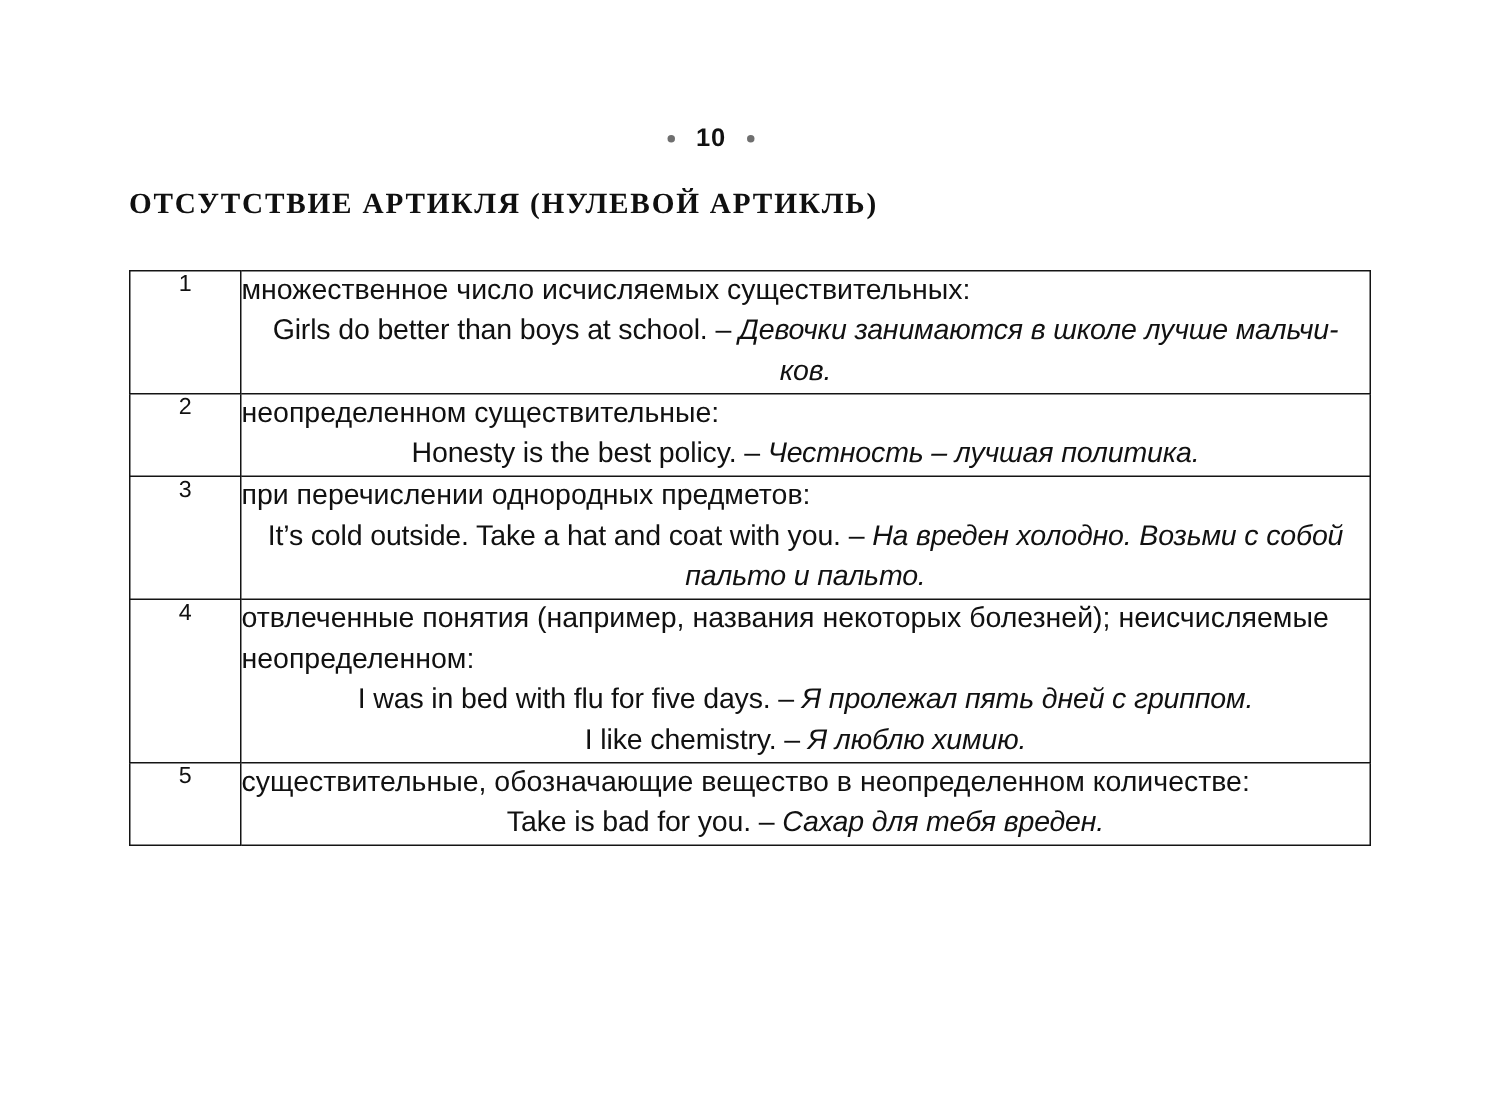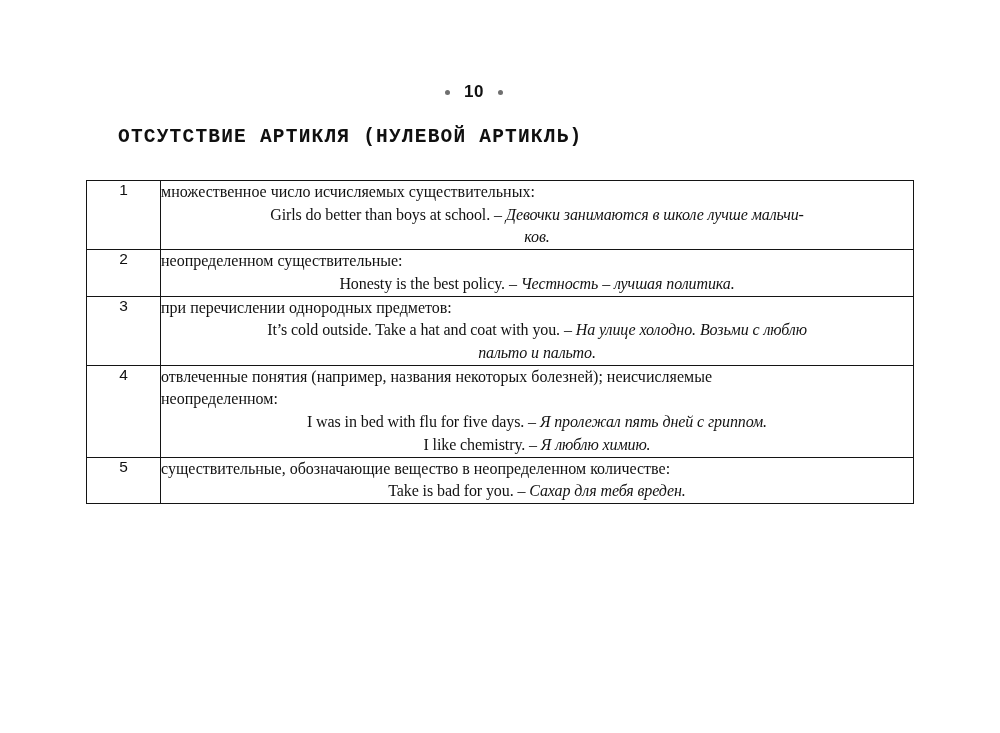--- a/index.html
+++ b/index.html
@@ -47,27 +47,26 @@
     font-size: 17px;
     letter-spacing: 0.5px;
     color: #111111;
   }
 
   
   .doc-title {
     position: absolute;
     top: 126px;
     left: 86px;
-    font-family: Liberation Mono, monospace;
+    font-family: Liberation Serif, serif;
     font-weight: bold;
     font-size: 19.5px;
     letter-spacing: 1.2px;
     color: #101010;
     white-space: nowrap;
-    margin-left: 32px;
   }
 
   
   .rules-table {
     position: absolute;
     top: 180px;
     left: 86px;
     width: 828px;
     border-collapse: collapse;
     table-layout: fixed;
@@ -85,24 +84,24 @@
     font-family: "Liberation Sans", sans-serif;
     font-size: 15.5px;
     color: #111111;
     padding-top: 12px;
     padding-bottom: 12px;
   }
   .cell-body {
     padding: 11px 14px 12px 16px;
   }
   .line {
-    font-size: 16px;
+    font-size: 19px;
     line-height: 1.42;
     color: #111111;
-    font-family: Liberation Serif, serif;
+    font-family: Liberation Sans, sans-serif;
   }
   .line .ital {
     font-style: italic;
   }
   .line.example {
     letter-spacing: -0.1px;
     text-align: center;
   }
 </style>
 </head>
@@ -136,21 +135,21 @@
           <td class="cell-num">2</td>
           <td class="cell-body">
             <div class="line"><span>неопределенном существительные:</span></div>
             <div class="line example"><span>Honesty is the best policy. – </span><span class="ital">Честность – лучшая политика.</span></div>
           </td>
         </tr>
         <tr>
           <td class="cell-num">3</td>
           <td class="cell-body">
             <div class="line"><span>при перечислении однородных предметов:</span></div>
-            <div class="line example"><span>It’s cold outside. Take a hat and coat with you. – </span><span class="ital">На улице холодно. Возьми с люблю</span></div>
+            <div class="line example"><span>It’s cold outside. Take a hat and coat with you. – </span><span class="ital">На вреден холодно. Возьми с собой</span></div>
             <div class="line example"><span class="ital">пальто и пальто.</span></div>
           </td>
         </tr>
         <tr>
           <td class="cell-num">4</td>
           <td class="cell-body">
             <div class="line"><span>отвлеченные понятия (например, названия некоторых болезней); неисчисляемые</span></div>
             <div class="line"><span>неопределенном:</span></div>
             <div class="line example"><span>I was in bed with flu for five days. – </span><span class="ital">Я пролежал пять дней с гриппом.</span></div>
             <div class="line example"><span>I like chemistry. – </span><span class="ital">Я люблю химию.</span></div>

